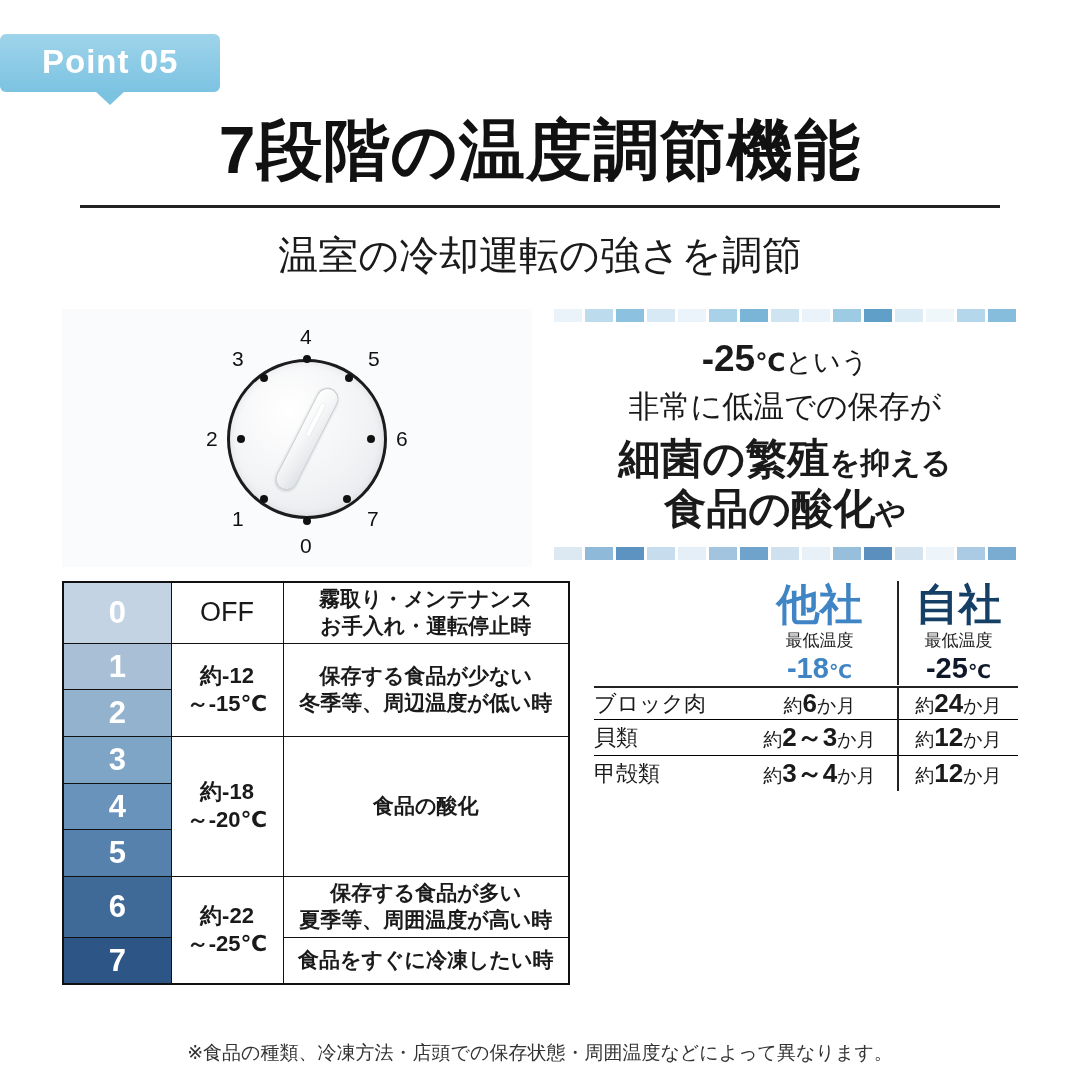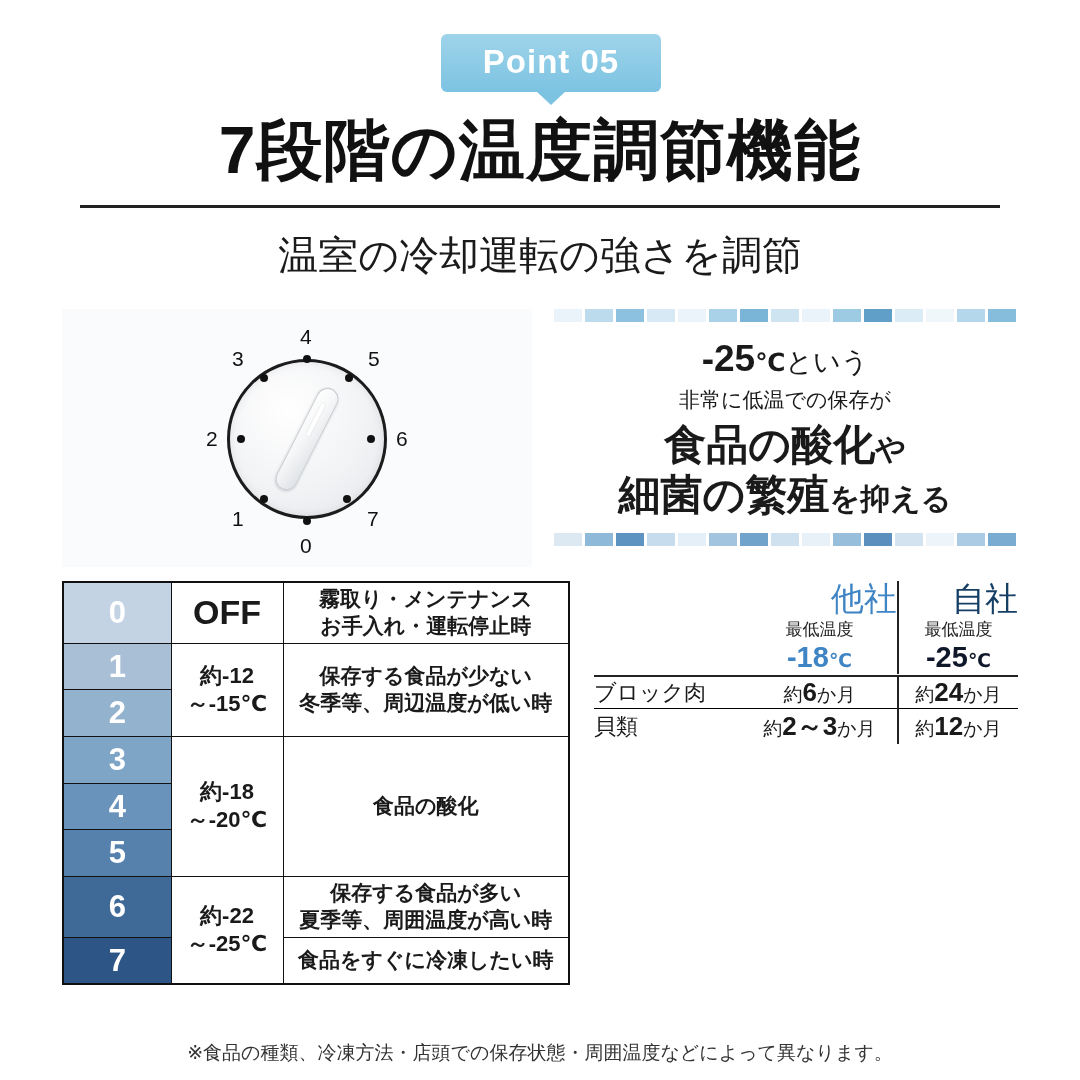--- a/index.html
+++ b/index.html
@@ -7,23 +7,22 @@
     width: 1080px; height: 1080px;
     background: #ffffff;
     font-family: "Liberation Sans", "DejaVu Sans", sans-serif;
     color: #1a1a1a;
     overflow: hidden;
     position: relative;
   }
 
   
   .point-badge-wrap {
-    display: flex; justify-content: center;
+    display: flex; justify-content: flex-start;
     margin-top: 34px;
-    margin-left: 22px;
   }
   .point-badge {
     position: relative;
     background: linear-gradient(180deg, #9fd4ea 0%, #7cc3e2 100%);
     color: #ffffff;
     font-size: 33px;
     font-weight: bold;
     letter-spacing: 1px;
     padding: 9px 42px 11px;
     border-radius: 6px;
@@ -127,21 +126,21 @@
     width: 100%;
     height: 13px;
     gap: 3px;
   }
   .stripe-bar span { flex: 1; display: block; }
 
   .right-text { text-align: center; margin-top: 16px; }
   .rt-line1 { font-size: 37px; font-weight: bold; letter-spacing: 0px; }
   .rt-line1 .deg { font-size: 25px; }
   .rt-line1 .tail { font-size: 27px; font-weight: normal; }
-  .rt-line2 { font-size: 21px; margin-top: 6px; }
+  .rt-line2 { font-size: 31px; margin-top: 6px; }
   .rt-line3 { font-size: 42px; font-weight: bold; margin-top: 6px; line-height: 1.2; }
   .rt-line3 .sm { font-size: 30px; font-weight: bold; }
 
   
   .bottom {
     display: flex;
     padding: 0 62px 0 62px;
     margin-top: 14px;
     gap: 24px;
   }
@@ -159,34 +158,34 @@
   }
   .dial-table td.lv {
     width: 108px;
     color: #ffffff;
     font-size: 31px;
     font-weight: bold;
     height: 44px;
   }
   .dial-table td.temp { width: 112px; font-size: 22px; font-weight: bold; }
   .dial-table td.desc { font-size: 21px; font-weight: bold; }
-  .dial-table td.off { font-size: 34px; font-weight: bold; }
+  .dial-table td.off { font-size: 27px; font-weight: normal; }
 
   
   .cmp-wrap { flex: 1; }
   .cmp-table { width: 100%; }
   .cmp-table td, .cmp-table th { padding: 0; }
   .cmp-head-blank { width: 148px; }
   .cmp-head {
     text-align: center;
     padding-bottom: 6px;
   }
   .cmp-head .co {
-    font-size: 33px; font-weight: normal; color: #3f84c4;
-    display: block; line-height: 1.1; text-align: right;
+    font-size: 43px; font-weight: bold; color: #3f84c4;
+    display: block; line-height: 1.1;
   }
   .cmp-head .co.own { color: #163f66; }
   .cmp-head .lbl { font-size: 17px; display: block; color: #222; margin-top: 1px; text-align: center; }
   .cmp-head .val { font-size: 29px; font-weight: bold; display: block; color: #3f84c4; line-height: 1.15; }
   .cmp-head .val.own { color: #0f172a; }
   .cmp-head .val .d { font-size: 19px; }
   .cmp-sep td { border-bottom: 2px solid #222; height: 2px; }
   .cmp-table tbody tr td { border-bottom: 1px solid #000000; }
   .cmp-table tbody tr:last-child td { border-bottom: none; }
   .cmp-row-label { font-size: 22px; padding: 10px 4px 10px 6px; white-space: nowrap; }
@@ -262,24 +261,24 @@
         <span style="background: rgb(134, 188, 220);"></span>
       </div>
 
     <div class="right-text">
       <div class="rt-line1">
         <span>-25</span><span class="deg">℃</span><span class="tail">という</span>
       </div>
       <div class="rt-line2">非常に低温での保存が</div>
       <div class="rt-line3">
         <div>
-          <span>食品の酸化</span><span class="sm">や</span>
+          <span>細菌の繁殖</span><span class="sm">を抑える</span>
         </div>
         <div>
-          <span>細菌の繁殖</span><span class="sm">を抑える</span>
+          <span>食品の酸化</span><span class="sm">や</span>
         </div>
       </div>
     </div>
 
     <div class="stripe-bar" id="stripe-bottom" style="margin-top:12px;">
         <span style="background: rgb(220, 233, 243);"></span>
         <span style="background: rgb(143, 185, 216);"></span>
         <span style="background: rgb(93, 147, 192);"></span>
         <span style="background: rgb(199, 220, 236);"></span>
         <span style="background: rgb(229, 239, 247);"></span>
@@ -361,18 +360,23 @@
           <tr>
             <td class="cmp-row-label">ブロック肉</td>
             <td class="cmp-cell">約<b>6</b>か月</td>
             <td class="cmp-cell cmp-vline">約<b>24</b>か月</td>
           </tr>
           <tr>
             <td class="cmp-row-label">貝類</td>
             <td class="cmp-cell">約<b>2～3</b>か月</td>
             <td class="cmp-cell cmp-vline">約<b>12</b>か月</td>
           </tr>
+          <tr>
+            <td class="cmp-row-label">甲殻類</td>
+            <td class="cmp-cell">約<b>3～4</b>か月</td>
+            <td class="cmp-cell cmp-vline">約<b>12</b>か月</td>
+          </tr>
         </tbody>
     </table>
   </div>
 </div>
 
 <div class="footnote">※食品の種類、冷凍方法・店頭での保存状態・周囲温度などによって異なります。</div>
 
 </body></html>

